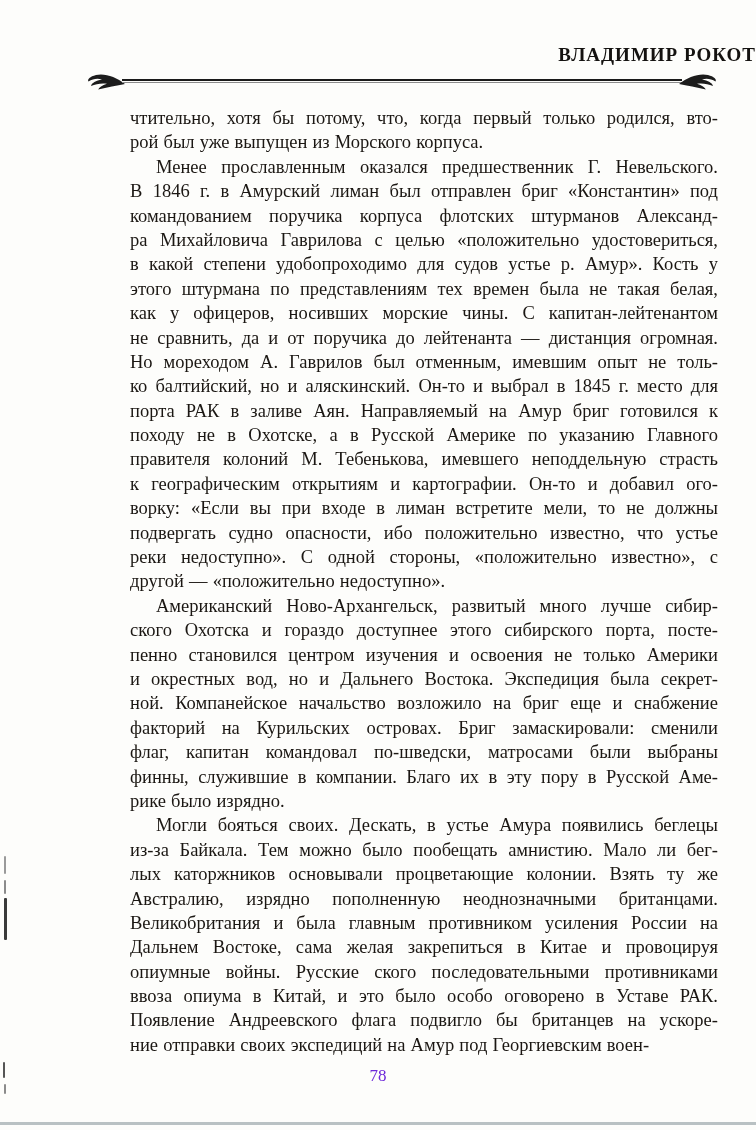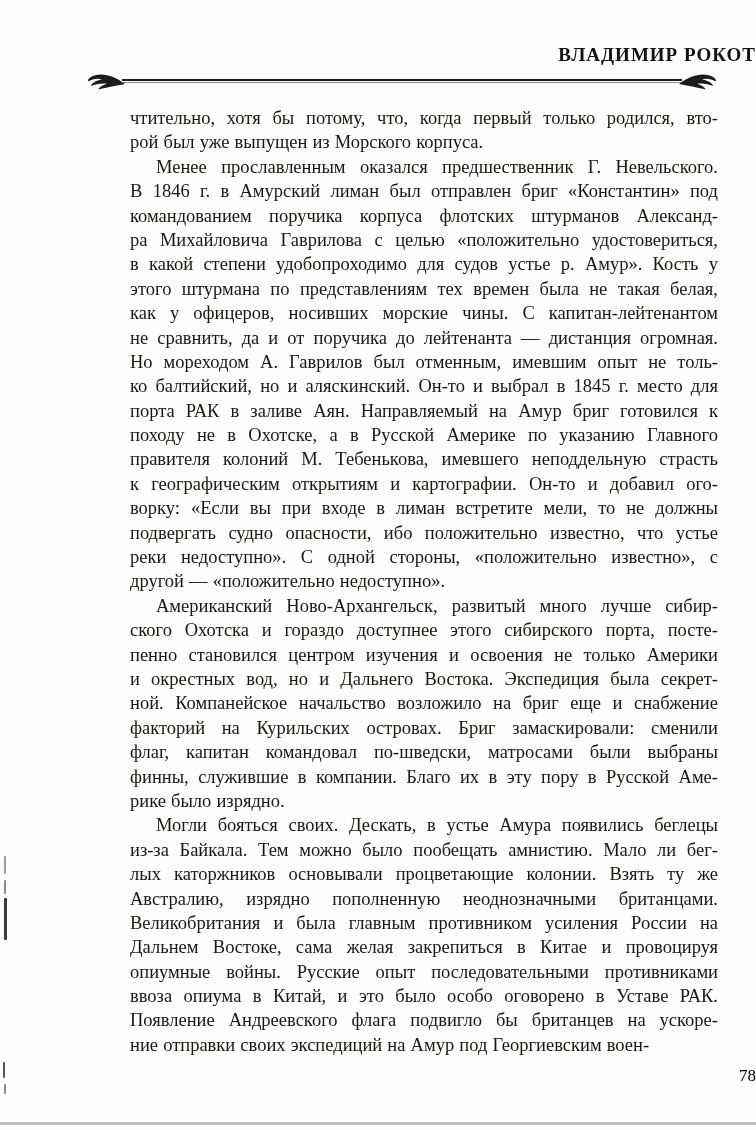--- a/index.html
+++ b/index.html
@@ -60,23 +60,23 @@
     word-spacing: 0.5px;
     margin-left: 40px;
   }
   .line.last { text-align-last: left; }
   .line.indent { padding-left: 26px; }
   .page-number {
     position: absolute;
     top: 1066px;
     left: 0;
     width: 100%;
-    text-align: right;
+    text-align: center;
     font-size: 17px;
-    color: #000000;
+    color: #6d28d9;
   }
   .bottom-edge {
     position: absolute;
     left: 0;
     top: 1122px;
     width: 100%;
     height: 3px;
     background: #b9c1c3;
   }
   .scan-mark { position: absolute; border-radius: 1px; }
@@ -139,21 +139,21 @@
         <div class="line">финны, служившие в компании. Благо их в эту пору в Русской Аме-</div>
         <div class="line last">рике было изрядно.</div>
       </div>
       <div class="para">
         <div class="line indent">Могли бояться своих. Дескать, в устье Амура появились беглецы</div>
         <div class="line">из-за Байкала. Тем можно было пообещать амнистию. Мало ли бег-</div>
         <div class="line">лых каторжников основывали процветающие колонии. Взять ту же</div>
         <div class="line">Австралию, изрядно пополненную неоднозначными британцами.</div>
         <div class="line">Великобритания и была главным противником усиления России на</div>
         <div class="line">Дальнем Востоке, сама желая закрепиться в Китае и провоцируя</div>
-        <div class="line">опиумные войны. Русские опыт последовательными противниками</div>
+        <div class="line">опиумные войны. Русские ского последовательными противниками</div>
         <div class="line">ввоза опиума в Китай, и это было особо оговорено в Уставе РАК.</div>
         <div class="line">Появление Андреевского флага подвигло бы британцев на ускоре-</div>
         <div class="line last">ние отправки своих экспедиций на Амур под Георгиевским воен-</div>
       </div>
     </main>
 
   <div class="page-number">78</div>
 
   <div class="bottom-edge"></div>
   <div class="scan-mark mark1"></div>

